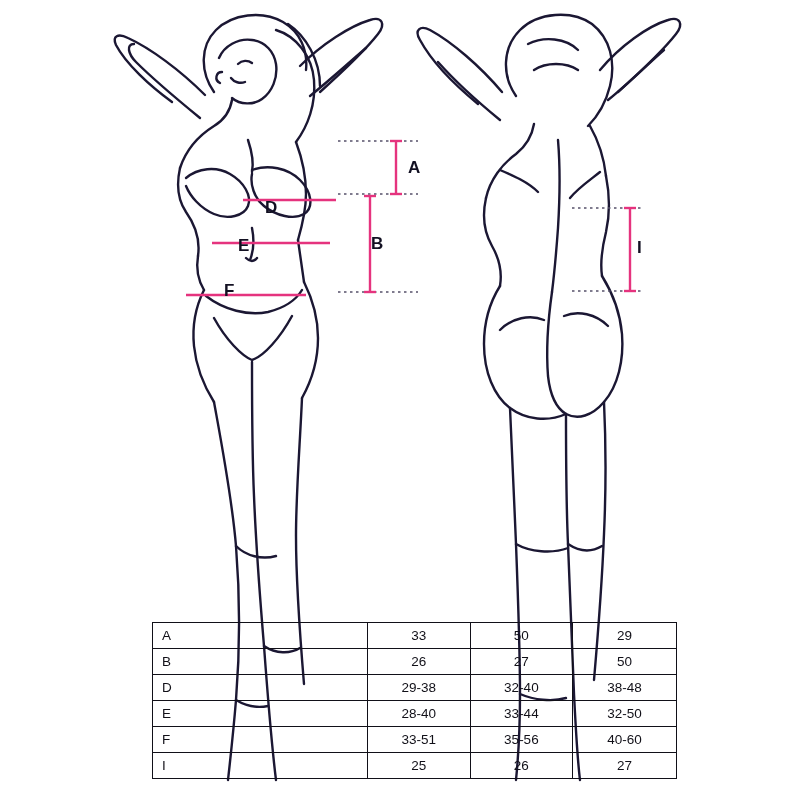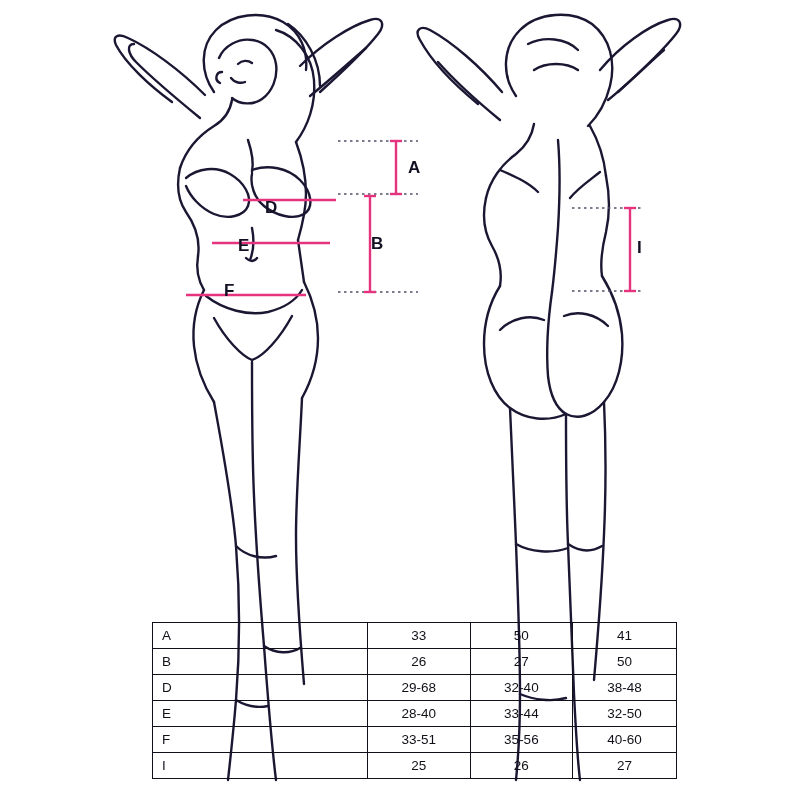--- a/index.html
+++ b/index.html
@@ -208,31 +208,31 @@
         <col class="c0">
           <col class="c1">
           <col class="c2">
           <col class="c3">
       </colgroup>
       <tbody>
         <tr>
           <td class="rowhead">A</td>
           <td>33</td>
           <td>50</td>
-          <td>41</td>
+          <td>29</td>
         </tr>
         <tr>
           <td class="rowhead">B</td>
           <td>26</td>
           <td>27</td>
           <td>50</td>
         </tr>
         <tr>
           <td class="rowhead">D</td>
-          <td>29-68</td>
+          <td>29-38</td>
           <td>32-40</td>
           <td>38-48</td>
         </tr>
         <tr>
           <td class="rowhead">E</td>
           <td>28-40</td>
           <td>33-44</td>
           <td>32-50</td>
         </tr>
         <tr>

